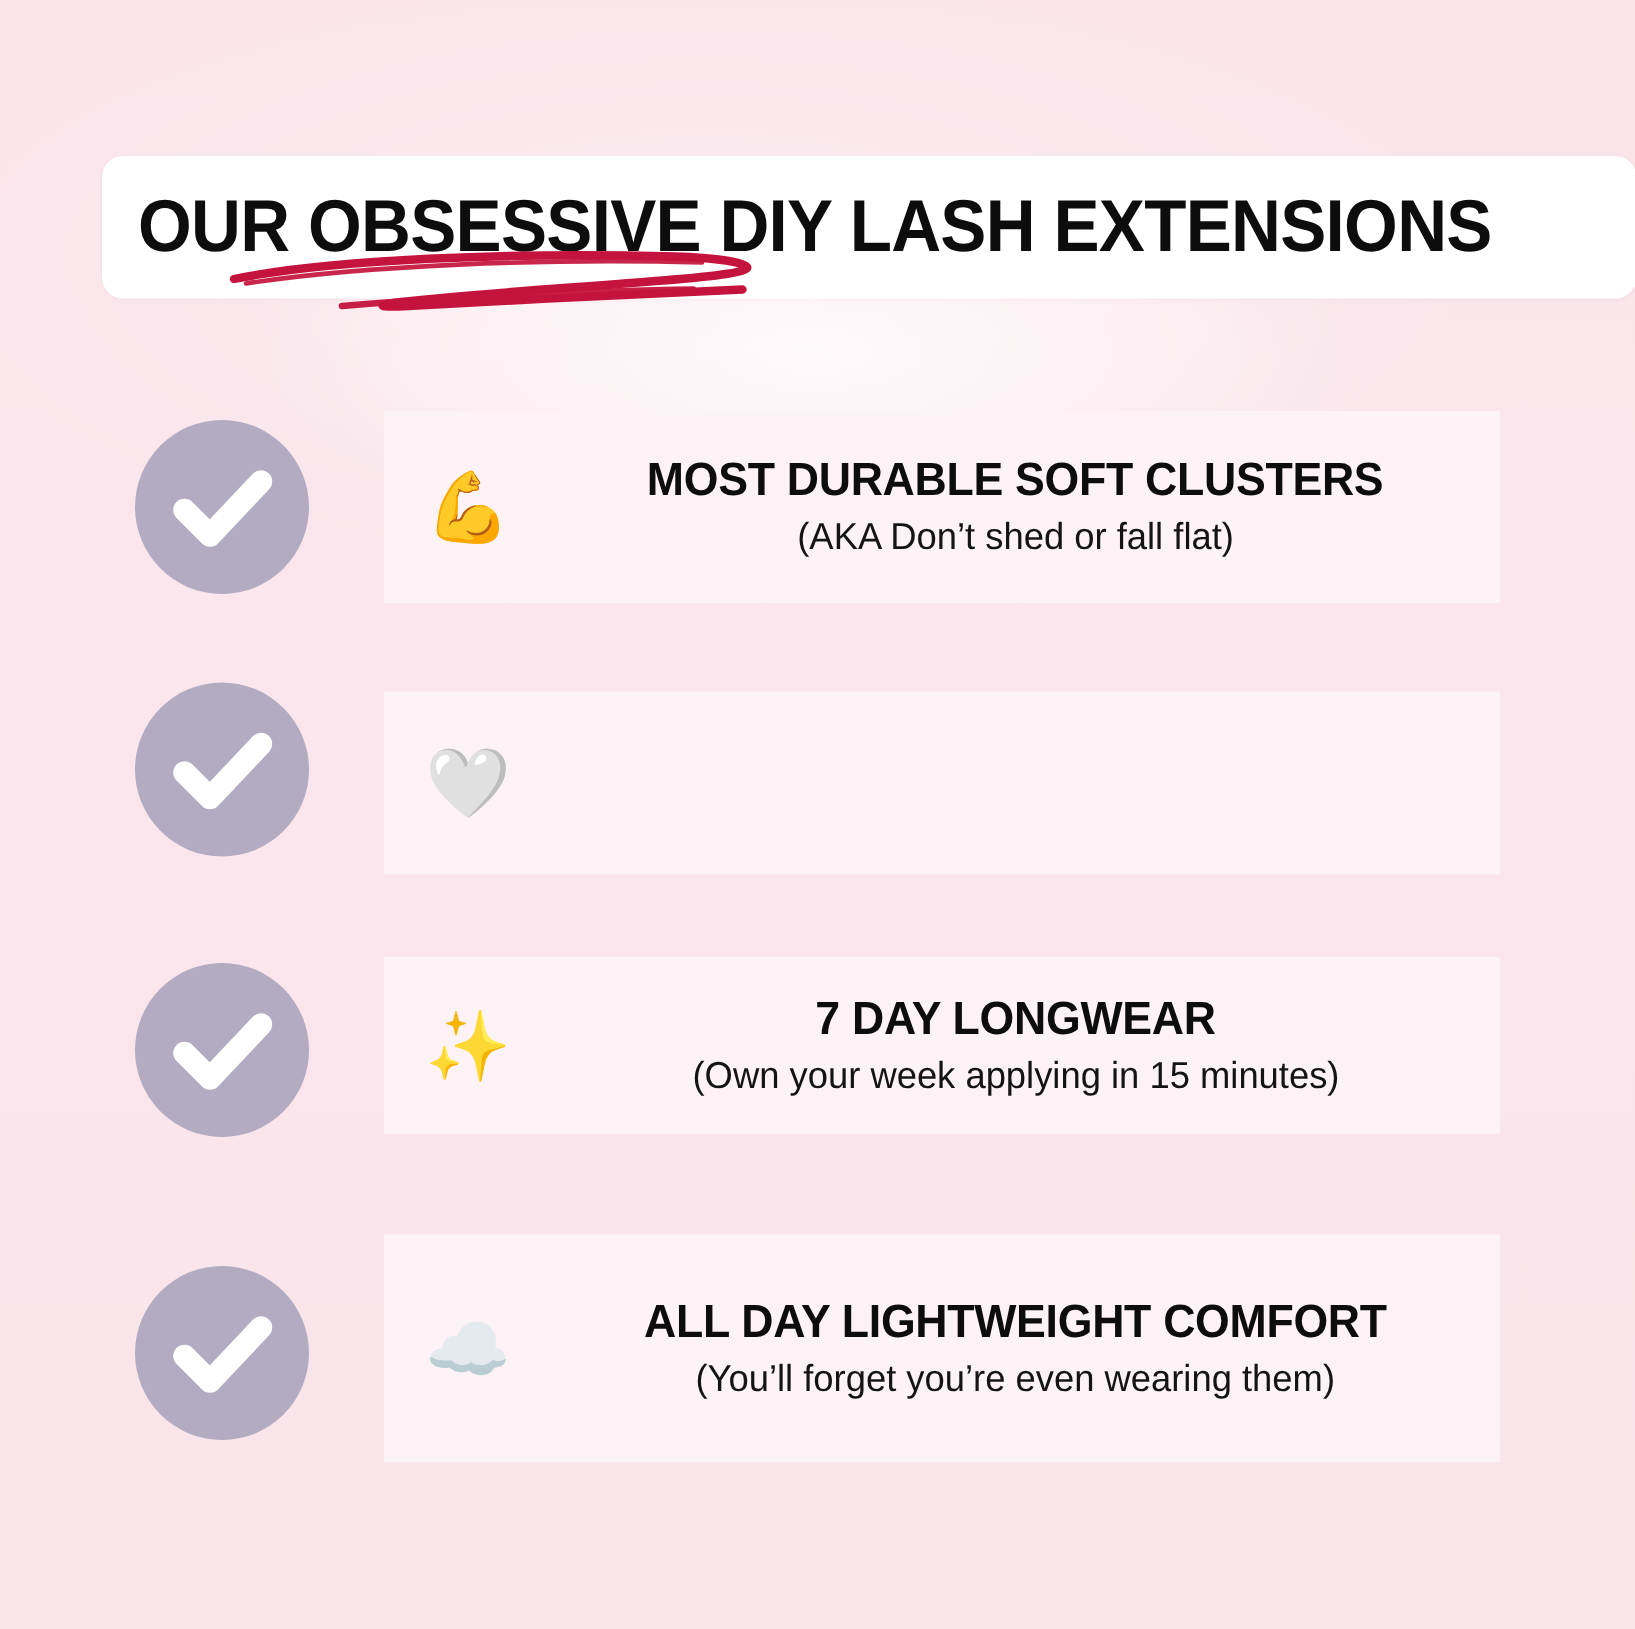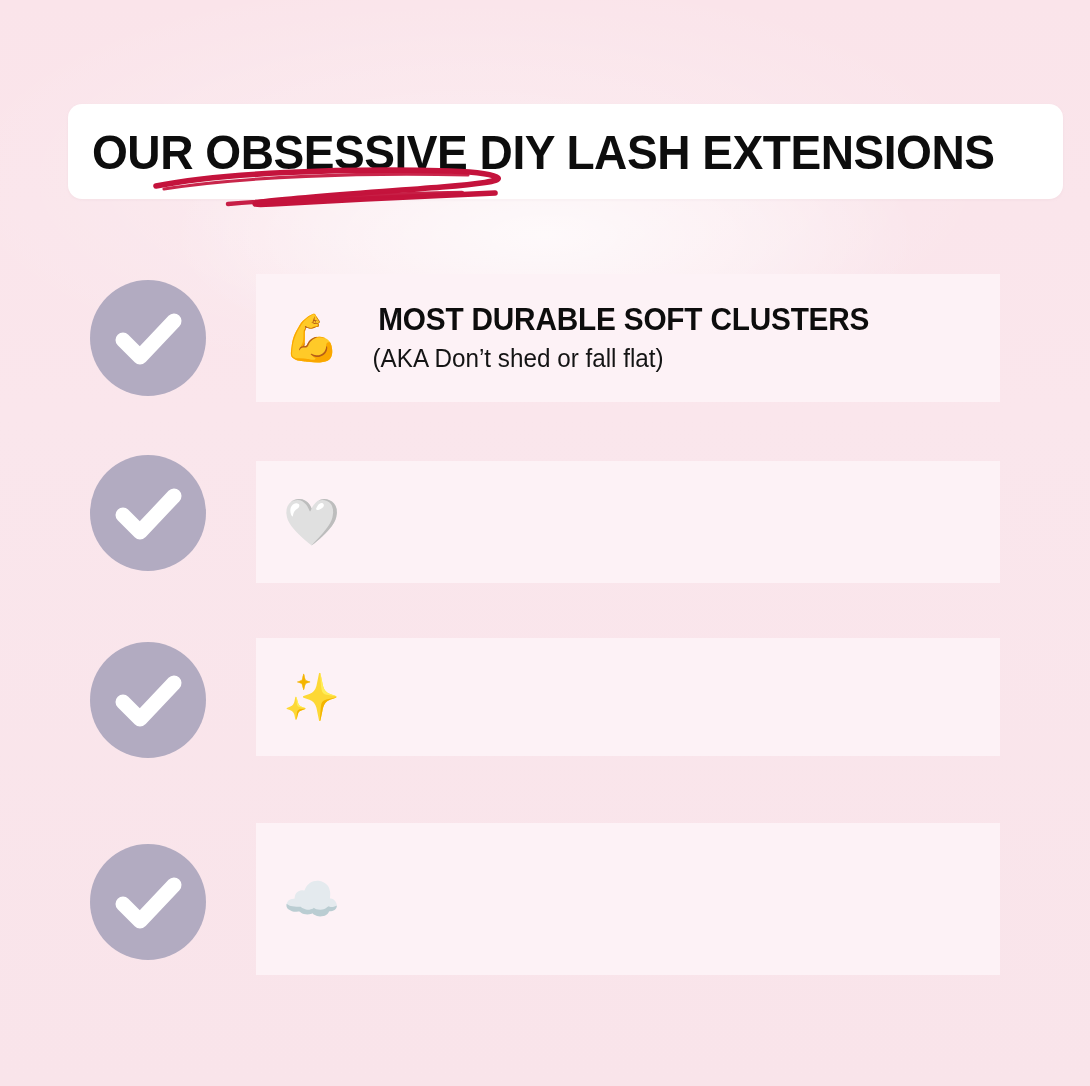--- a/index.html
+++ b/index.html
@@ -28,20 +28,21 @@
   
   #title-card {
     position: absolute;
     left: 68px;
     top: 104px;
     width: 995px;
     height: 95px;
     background: #ffffff;
     border-radius: 14px;
     box-shadow: 0 1px 3px rgba(180,140,155,0.08);
+    padding-left: 28px;
   }
   #title-text {
     position: absolute;
     left: 24px;
     top: 50%;
     transform: translateY(-50%);
     font-family: "Liberation Sans", sans-serif;
     font-weight: 700;
     font-size: 49px;
     line-height: 1;
@@ -93,20 +94,21 @@
     width: 112px;
     flex: 0 0 112px;
     text-align: center;
     font-size: 46px;
     line-height: 1;
     font-family: "DejaVu Sans", sans-serif;
     user-select: none;
   }
   .feature-textblock {
     flex: 1 1 auto;
+    text-align: center;
     padding-right: 14px;
   }
   .feature-title {
     font-family: "Liberation Sans", sans-serif;
     font-weight: 700;
     font-size: 31px;
     line-height: 1.12;
     letter-spacing: -0.2px;
     color: #0d0d0d;
     white-space: nowrap;
@@ -167,27 +169,35 @@
   </div>
 
   <div class="feature-row" style="top:638px;">
     <div class="check-badge" style="top:4px;">
       <svg viewBox="0 0 116 116" aria-hidden="true">
         <path d="M33 60 L50 77 L84 41" fill="none" stroke="#ffffff" stroke-width="15" stroke-linecap="round" stroke-linejoin="round"></path>
       </svg>
     </div>
     <div class="feature-card" style="top:0px; height:118px;">
       <div class="feature-emoji">✨</div>
+      <div class="feature-textblock">
+        <div class="feature-title">7 DAY LONGWEAR</div>
+        <div class="feature-sub">(Own your week applying in 15 minutes)</div>
+      </div>
     </div>
   </div>
 
   <div class="feature-row" style="top:823px;">
     <div class="check-badge" style="top:21px;">
       <svg viewBox="0 0 116 116" aria-hidden="true">
         <path d="M33 60 L50 77 L84 41" fill="none" stroke="#ffffff" stroke-width="15" stroke-linecap="round" stroke-linejoin="round"></path>
       </svg>
     </div>
     <div class="feature-card" style="top:0px; height:152px;">
       <div class="feature-emoji">☁️</div>
+      <div class="feature-textblock">
+        <div class="feature-title">ALL DAY LIGHTWEIGHT COMFORT</div>
+        <div class="feature-sub">(You’ll forget you’re even wearing them)</div>
+      </div>
     </div>
   </div>
 
 </div>
 
 </body></html>

